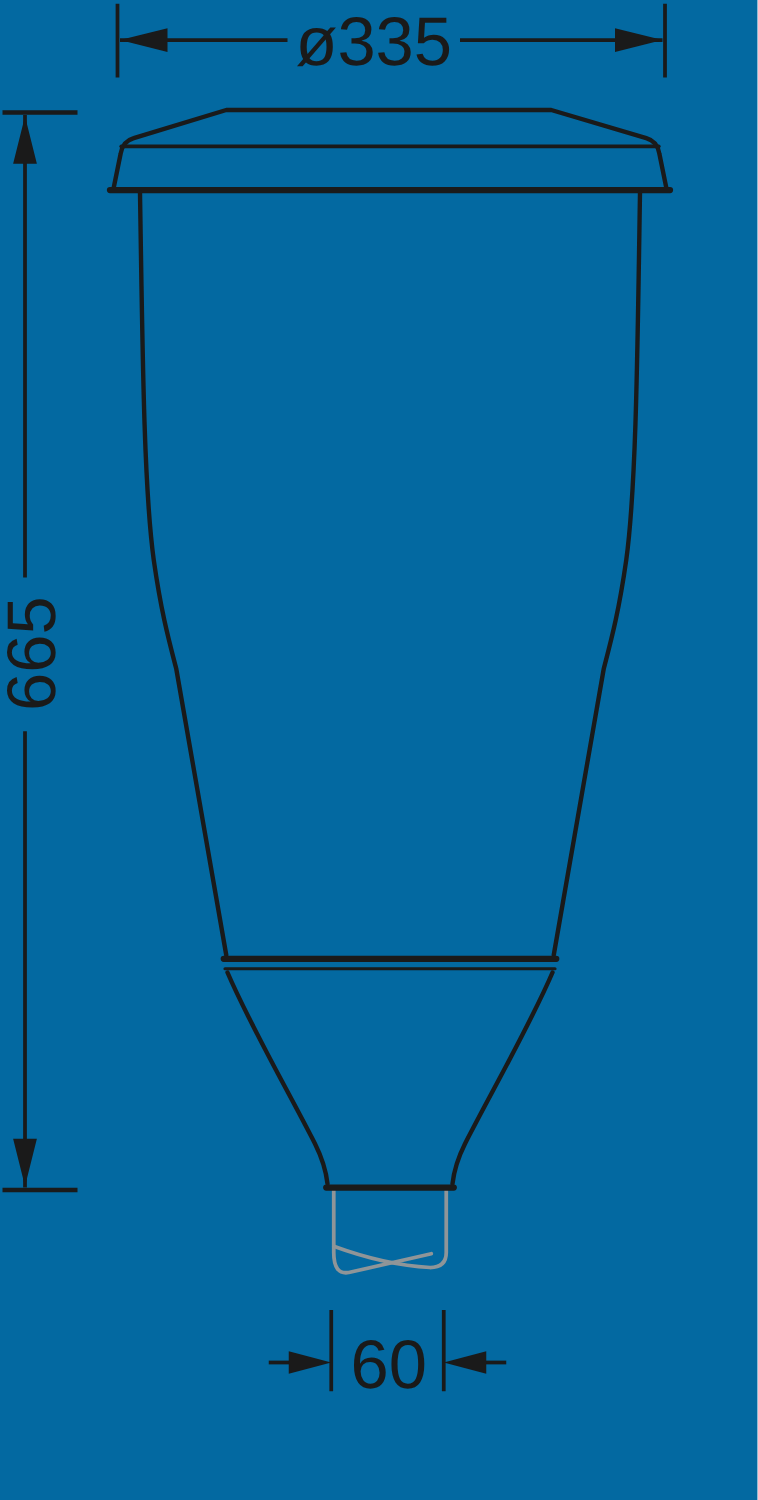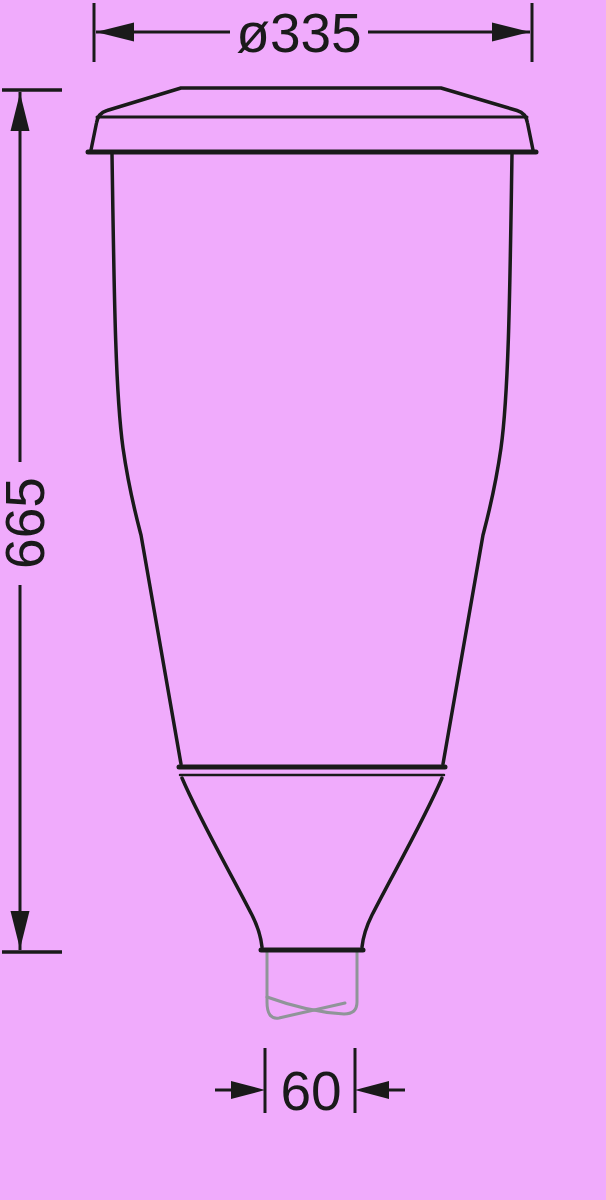--- a/index.html
+++ b/index.html
@@ -1,16 +1,16 @@
 <!DOCTYPE html>
 <html><head>
 <meta charset="utf-8">
 <style>
   html, body { margin: 0; padding: 0; background: #ffffff; }
-  .canvas { position: relative; width: 606px; height: 1200px; background: #f0abfc; overflow: hidden; }
+  .canvas { position: relative; width: 606px; height: 1200px; background: #0369a1; overflow: hidden; }
   svg { display: block; }
   text { font-family: "Liberation Sans", "DejaVu Sans", sans-serif; font-size: 55px; }
 </style>
 </head>
 <body>
 
 <div class="canvas">
   <svg width="606" height="1200" viewBox="0 0 606 1200" xmlns="http://www.w3.org/2000/svg">
 
     <g fill="none" stroke-width="3" stroke-linecap="round" stroke-linejoin="round" stroke="#8f9598">

